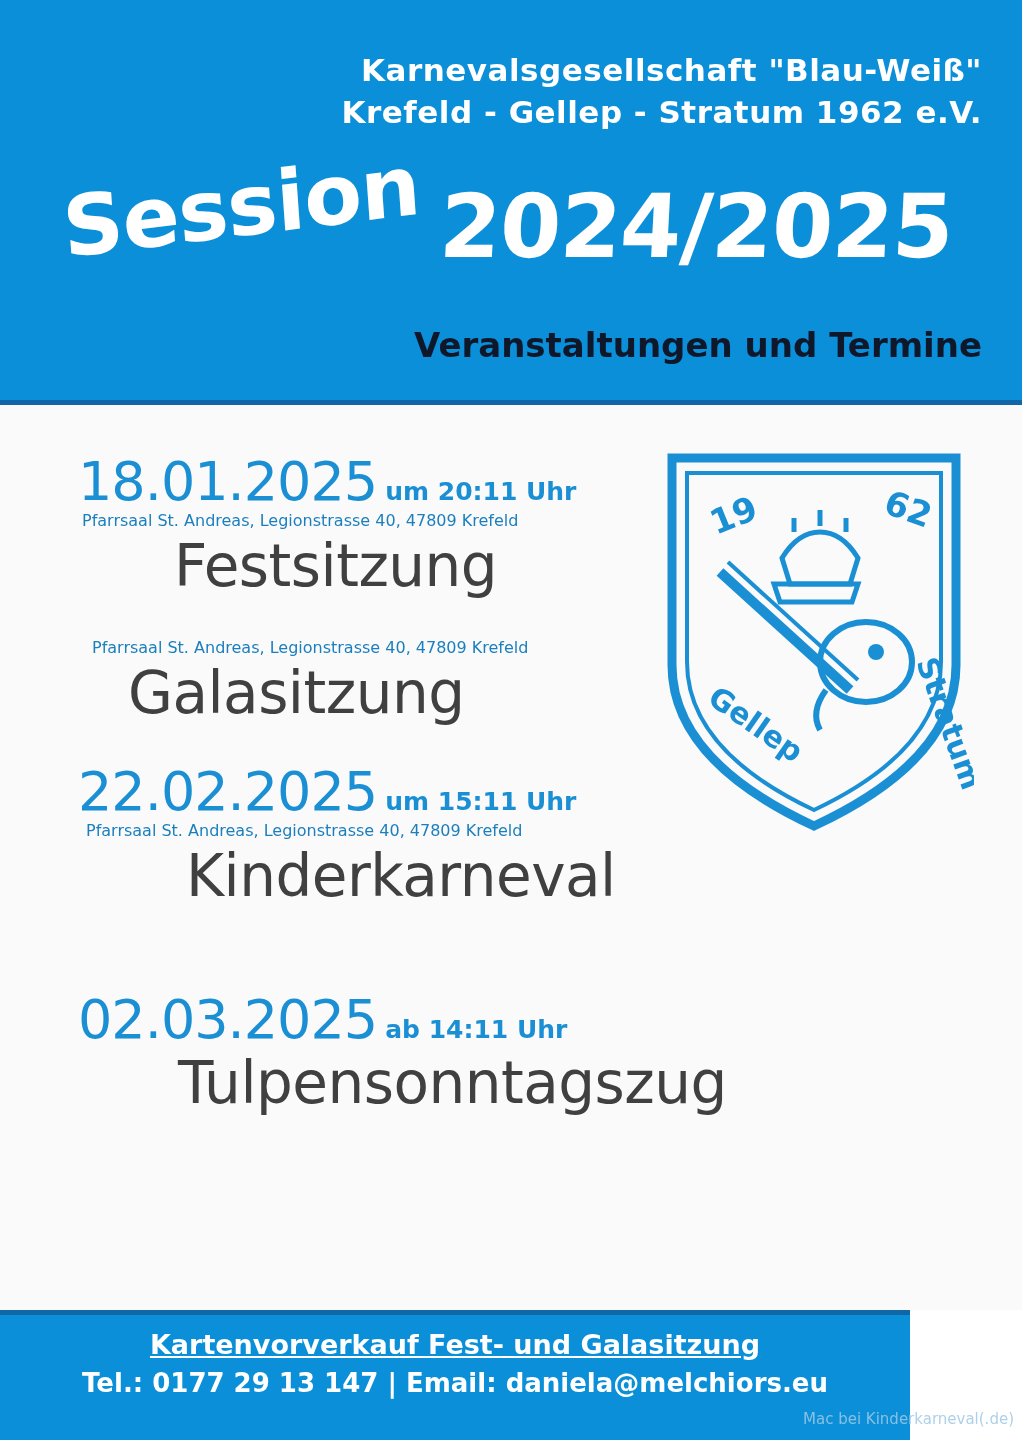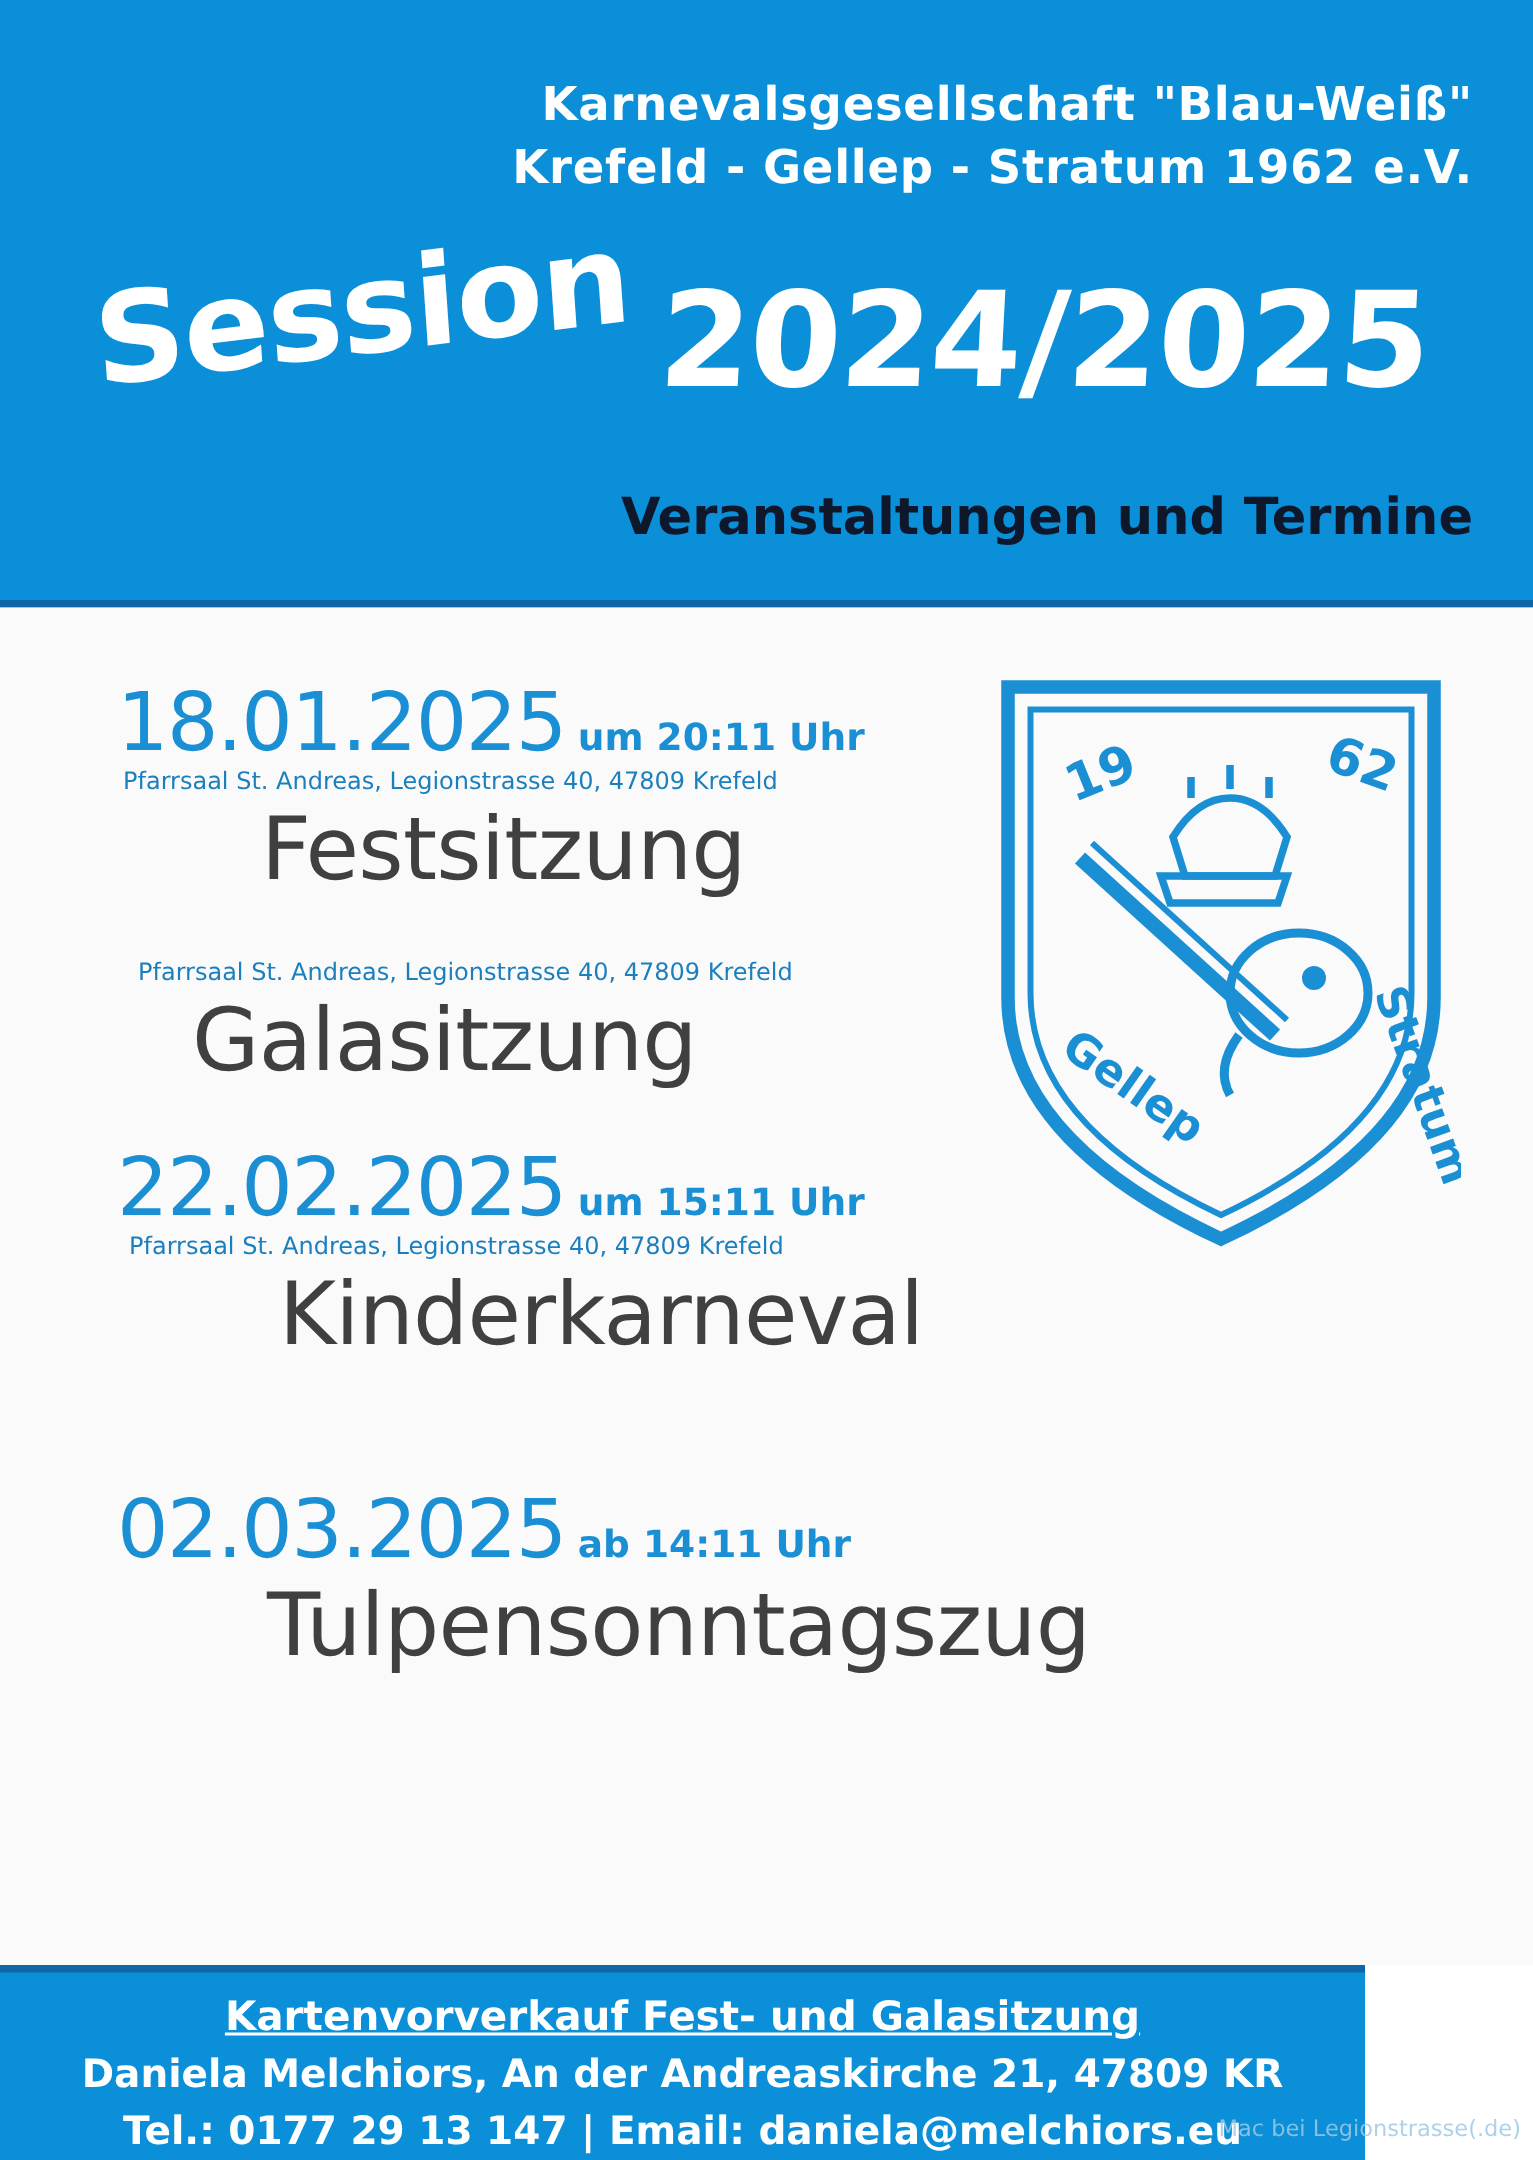--- a/index.html
+++ b/index.html
@@ -252,19 +252,18 @@
           <span class="date">02.03.2025</span><span class="time">ab 14:11 Uhr</span>
         </div>
         <div class="name">Tulpensonntagszug</div>
       </div>
 
     </div>
   </div>
 
   <div class="footer">
     <div class="f-head">Kartenvorverkauf Fest- und Galasitzung</div>
-    <div class="f-line">Daniela Melchiors, An der Andreaskirche 21, 47809 KR</div>
     <div class="f-line">Tel.: 0177 29 13 147 | Email: daniela@melchiors.eu</div>
   </div>
 
-  <div class="watermark">Mac bei Legionstrasse(.de)</div>
+  <div class="watermark">Mac bei Kinderkarneval(.de)</div>
 
 </div>
 
 </body></html>

